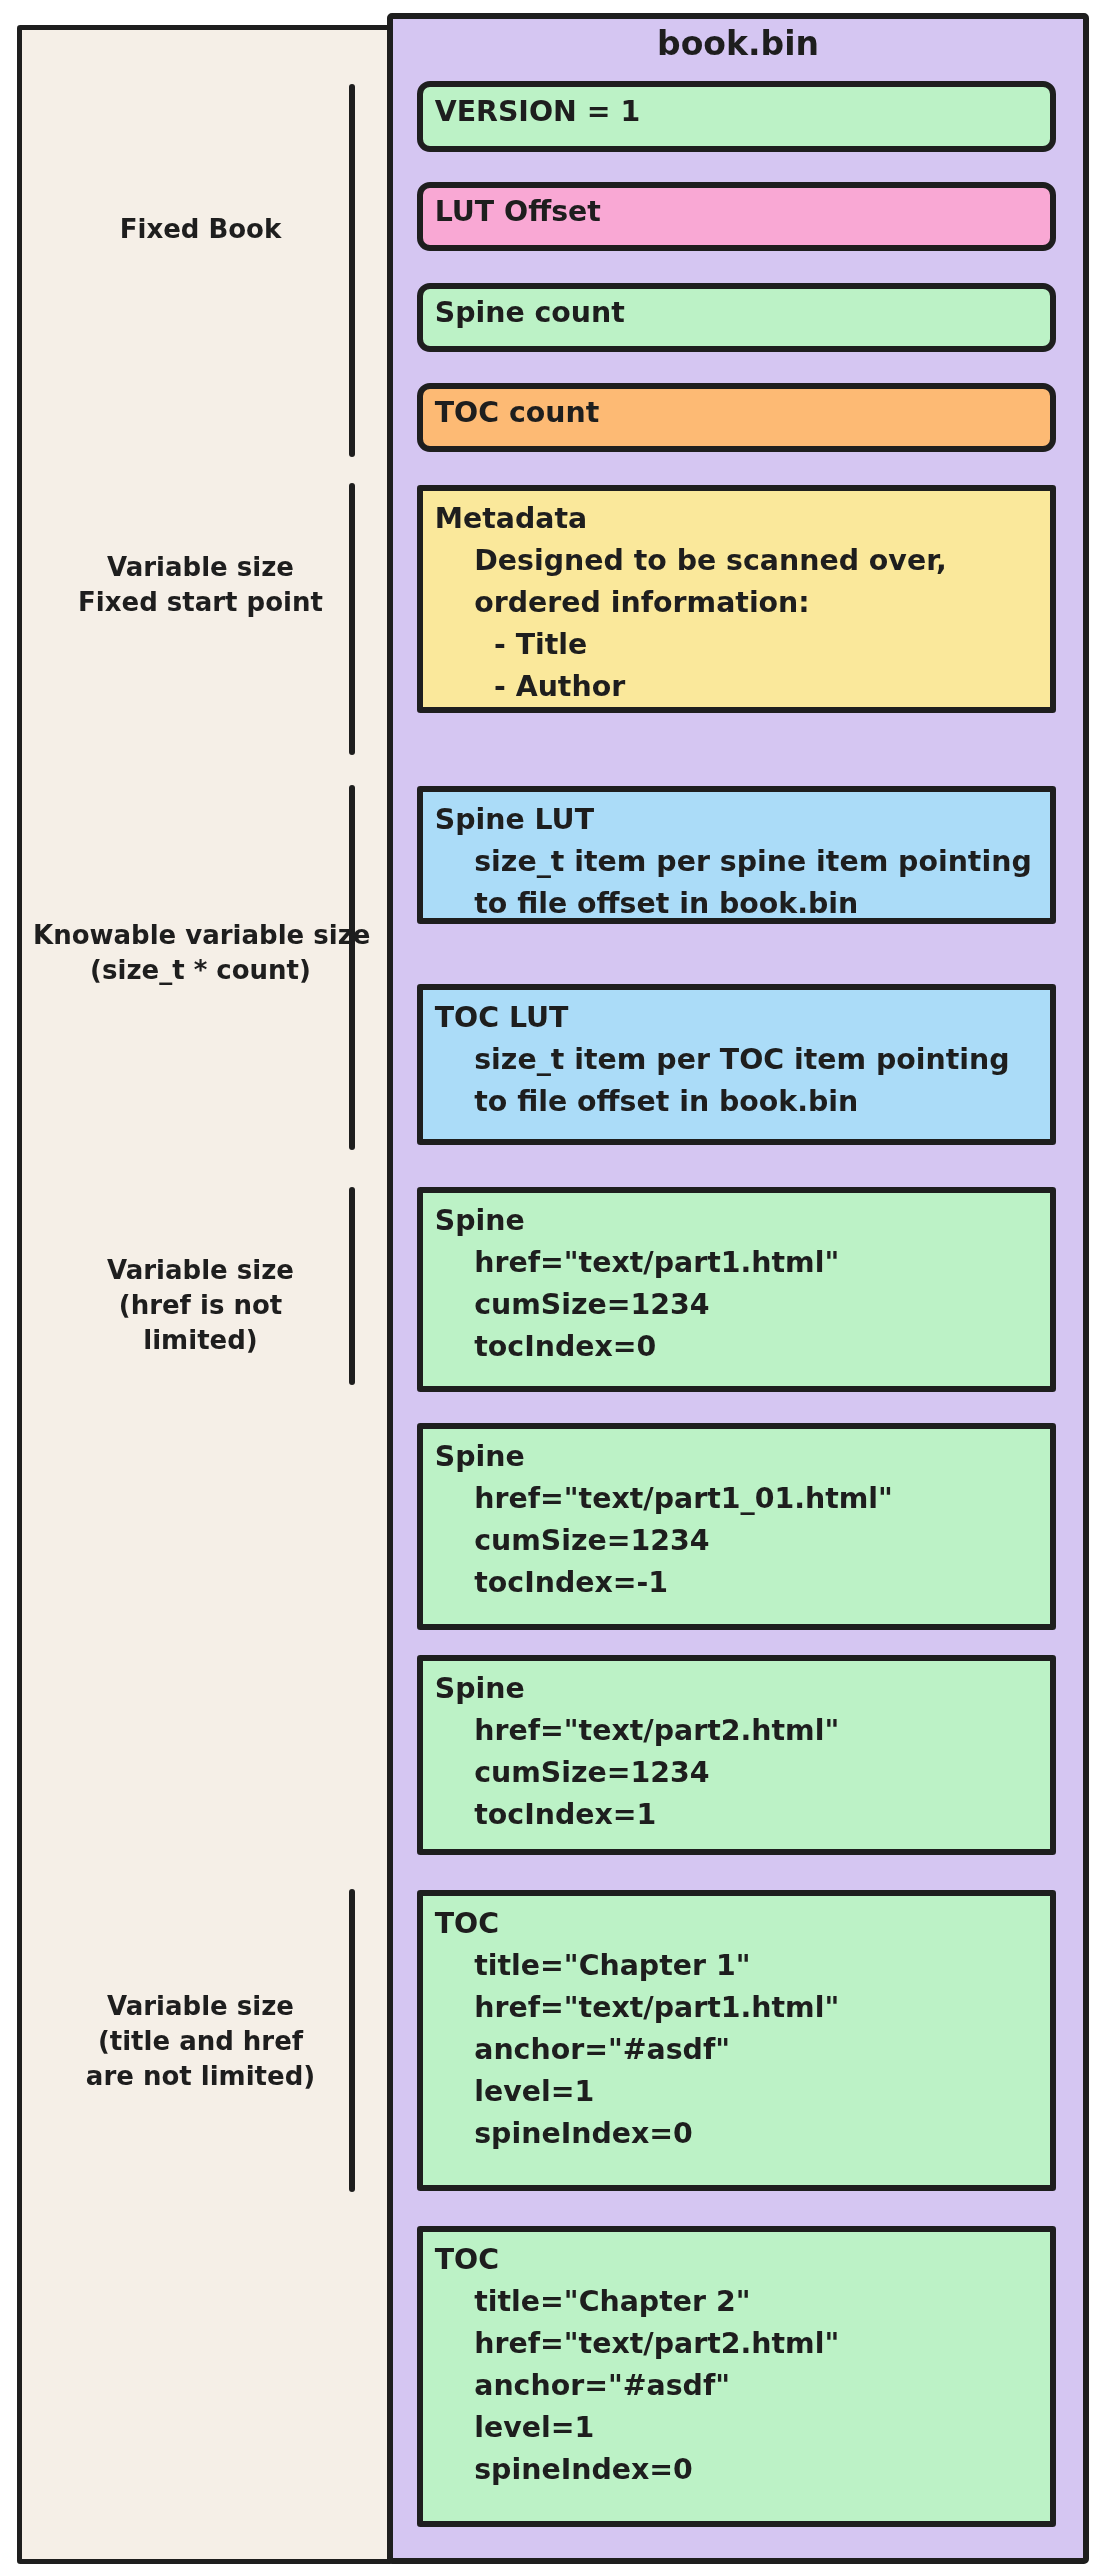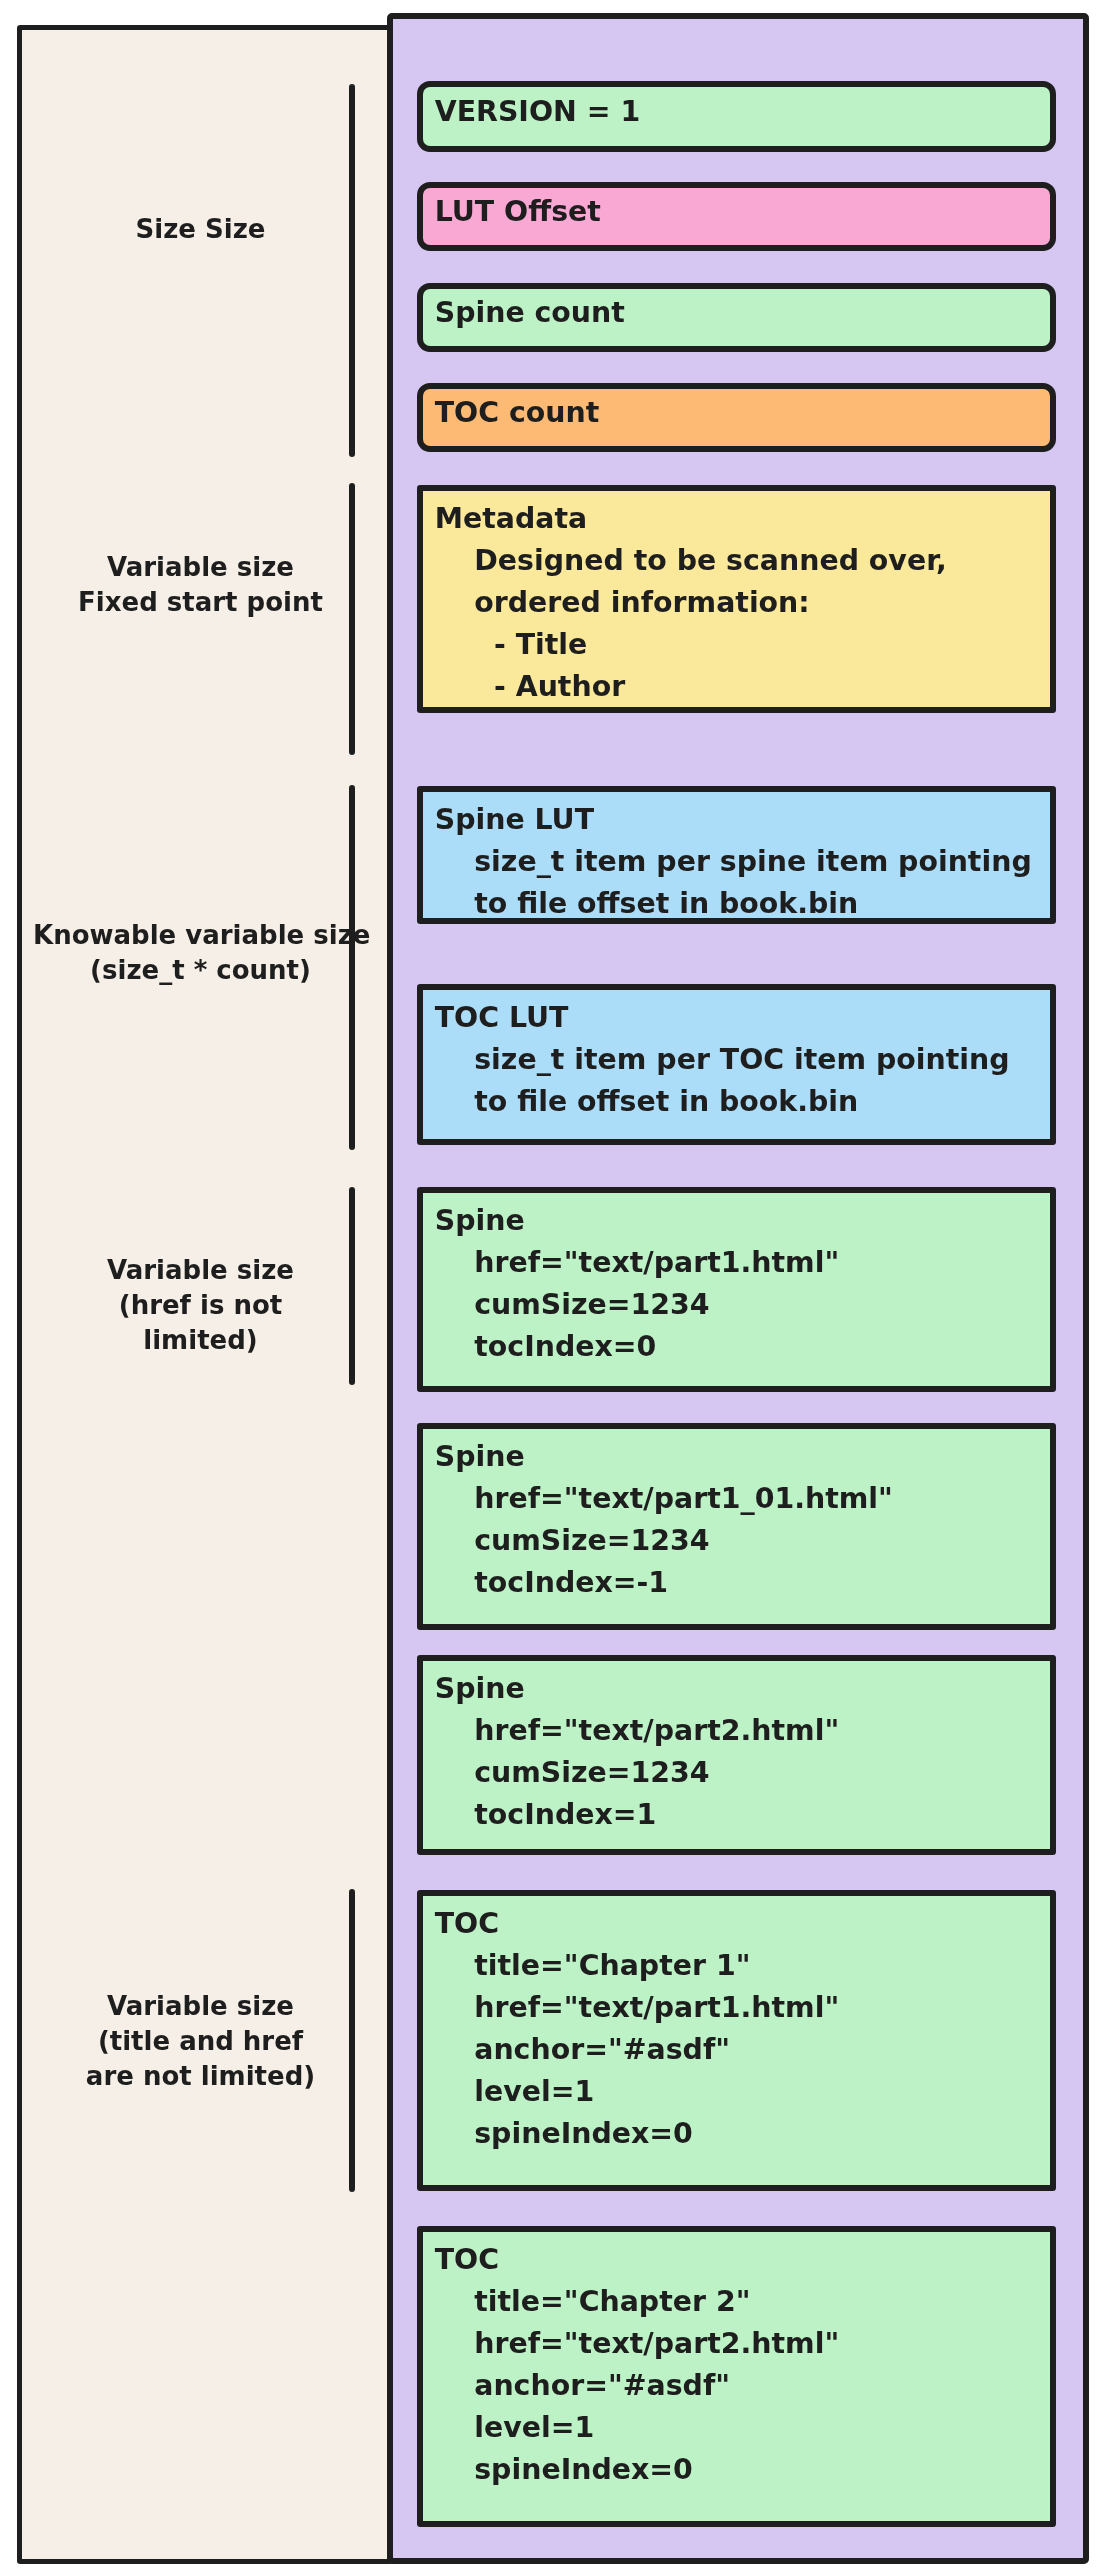--- a/index.html
+++ b/index.html
@@ -34,20 +34,21 @@
     font-size:26px;line-height:35px;white-space:pre;font-weight:bold;
     transform:translateY(-50%);
   }
 </style>
 </head>
 <body>
 
 <div class="canvas">
   <div class="left-panel" style="background: rgb(245, 239, 231);"></div>
   <div class="purple-box" style="background: rgb(213, 198, 242);"></div>
+  <div class="diagram-title">book.bin</div>
   <div id="generated-layer">
       <div class="data-box single" style="top: 81px; height: 71px; background: rgb(188, 242, 198);">VERSION = 1</div>
       <div class="data-box single" style="top: 182px; height: 69px; background: #f9a8d4;">LUT Offset</div>
       <div class="data-box single" style="top: 283px; height: 69px; background: rgb(188, 242, 198);">Spine count</div>
       <div class="data-box single" style="top: 383px; height: 69px; background: #fdba74;">TOC count</div>
       <div class="data-box" style="top: 485px; height: 228px; background: rgb(250, 232, 155);">Metadata
     Designed to be scanned over,
     ordered information:
       - Title
       - Author
@@ -76,21 +77,21 @@
     anchor="#asdf"
     level=1
     spineIndex=0</div>
       <div class="data-box" style="top: 2226px; height: 301px; background: rgb(188, 242, 198);">TOC
     title="Chapter 2"
     href="text/part2.html"
     anchor="#asdf"
     level=1
     spineIndex=0</div>
       <div class="bracket" style="top: 84px; height: 373px;"></div>
-      <div class="side-label" style="top: 229px;">Size Size</div>
+      <div class="side-label" style="top: 229px;">Fixed Book</div>
       <div class="bracket" style="top: 483px; height: 272px;"></div>
       <div class="side-label" style="top: 585px;">Variable size
 Fixed start point</div>
       <div class="bracket" style="top: 785px; height: 365px;"></div>
       <div class="side-label" style="top: 953px;">Knowable variable size
 (size_t * count)</div>
       <div class="bracket" style="top: 1187px; height: 198px;"></div>
       <div class="side-label" style="top: 1305px;">Variable size
 (href is not
 limited)</div>

